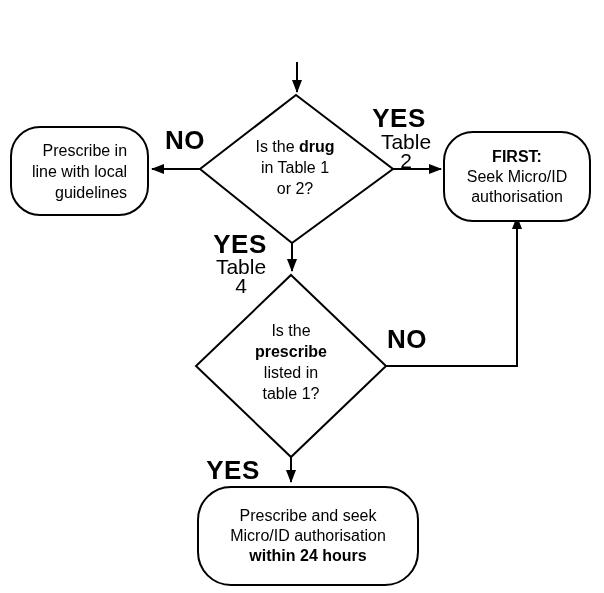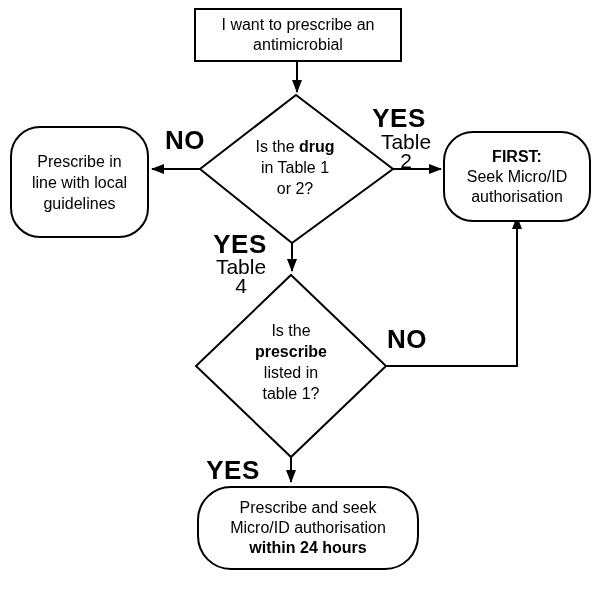--- a/index.html
+++ b/index.html
@@ -27,23 +27,23 @@
   }
   b { font-weight:bold; }
   .lbl {
     position:absolute; font-weight:bold; font-size:26px; line-height:25px;
     text-align:center; letter-spacing:0.5px;
   }
   .sub { position:absolute; font-size:21px; line-height:19px; text-align:center; }
 
   
   #start-box   { left:194px; top:8px;   width:208px; height:54px; }
-  #local-box   { left:10px;  top:126px; width:139px; height:112px; line-height:21px; }
+  #local-box   { left:10px;  top:126px; width:139px; height:90px; line-height:21px;text-align:right; }
   #first-box   { left:443px; top:123px; width:148px; height:91px;margin-top:8px; }
-  #bottom-box  { left:197px; top:486px; width:222px; height:84px; border-radius:34px; }
+  #bottom-box  { left:197px; top:486px; width:222px; height:100px; border-radius:34px; }
   #d1-text     { left:213px; top:136px; width:164px; height:64px; }
   #d2-text     { left:209px; top:320px; width:164px; height:90px; }
   #no1-label   { left:161px; top:128px; width:48px; }
   #yes1-label  { left:371px; top:106px; width:56px; }
   #table2-label{ left:375px; top:132px; width:62px; }
   #yes2-label  { left:211px; top:232px; width:58px; }
   #table1-label{ left:213px; top:257px; width:56px; }
   #no2-label   { left:383px; top:327px; width:48px; }
   #yes3-label  { left:202px; top:458px; width:62px; }
 </style>
@@ -69,24 +69,20 @@
 
     <path class="conn" d="M292 243 L292 271" marker-end="url(#ah)"></path>
 
     <polygon class="diamond" points="291,275 386,366 291,457 196,366"></polygon>
 
     <path class="conn" d="M386 366 L517 366 L517 217" marker-end="url(#ah)"></path>
 
     <path class="conn" d="M291 457 L291 482" marker-end="url(#ah)"></path>
   </svg>
 
-  <div class="node" id="start-box">
-    <span>I want to prescribe an
-antimicrobial</span>
-  </div>
 
   <div class="dtext" id="d1-text">
     <span><span>Is the </span><b>drug</b><span>
 in Table 1
 or 2?</span></span>
   </div>
 
   <div class="lbl" id="no1-label">NO</div>
 
   <div class="lbl" id="yes1-label">YES</div>

